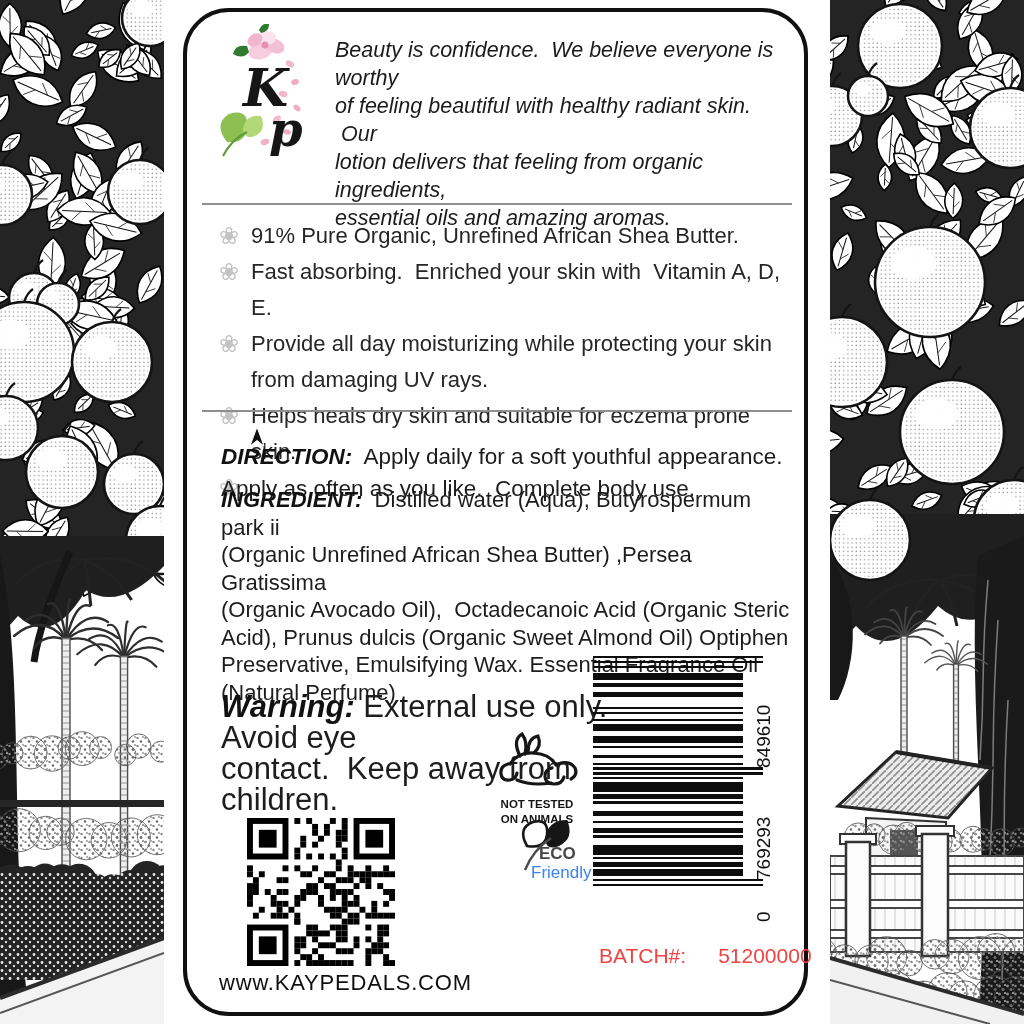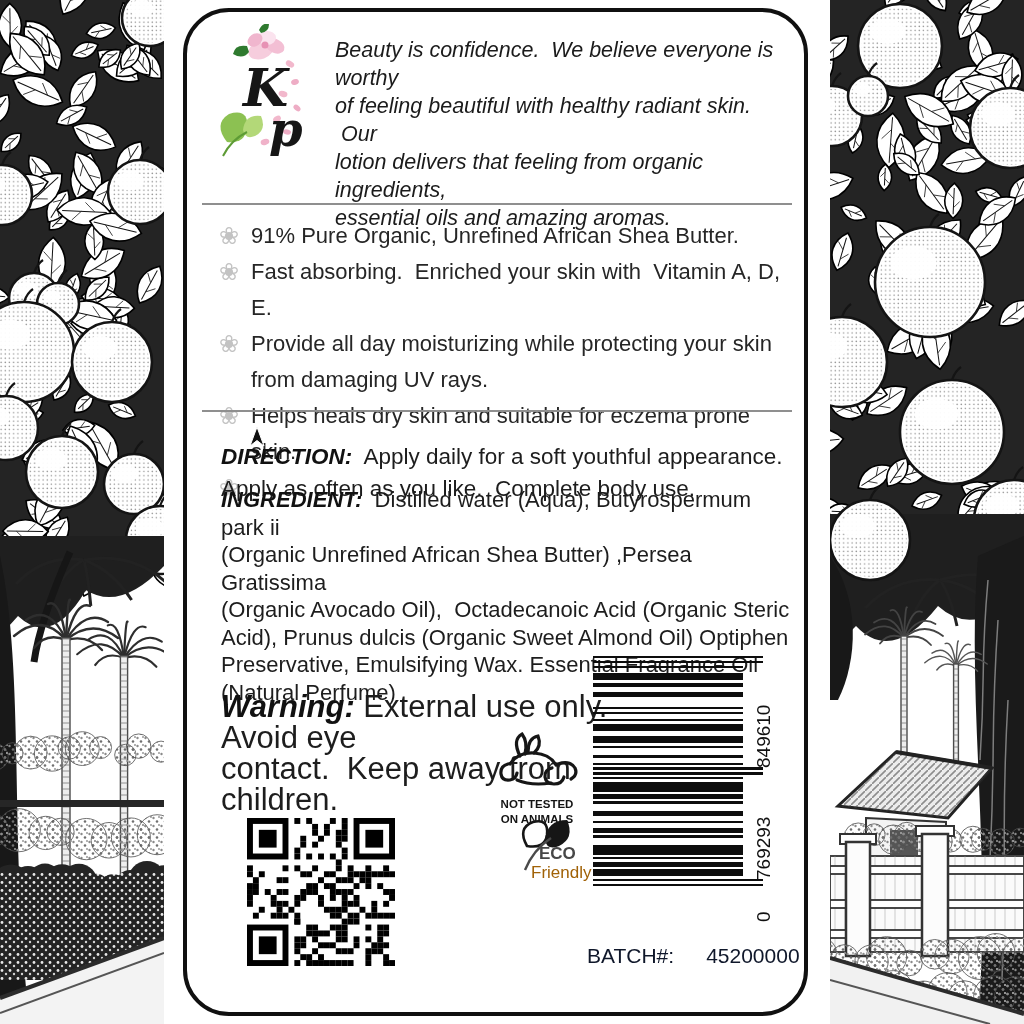--- a/index.html
+++ b/index.html
@@ -38,28 +38,28 @@
            font-weight:bold;color:#1c1c1c;}
 
   .qr{position:absolute;left:60px;top:806px;width:148px;height:148px;}
   .url{position:absolute;left:32px;top:958px;font-size:22px;letter-spacing:.8px;color:#0f0f0f;}
 
   .badge{position:absolute;text-align:center;}
   #cruelty{left:298px;top:718px;width:104px;}
   #cruelty .cap{font-size:11.5px;line-height:13px;font-weight:bold;color:#141414;margin-top:2px;}
   #eco{left:304px;top:806px;width:120px;height:80px;text-align:center;}
   #eco .eco-top{position:absolute;left:48px;top:26px;font-size:17px;font-weight:bold;color:#474747;}
-  #eco .eco-bot{position:absolute;left:40px;top:45px;font-size:17px;color:#a16207;}
+  #eco .eco-bot{position:absolute;left:40px;top:45px;font-size:17px;color:#3b82f6;}
 
   .barcode{position:absolute;left:406px;top:644px;width:200px;height:280px;}
   .barcode .bar{position:absolute;left:0;background:#0d0d0d;}
   .bc-digit{position:absolute;left:160px;font-size:19px;color:#111;
             transform-origin:0 0;transform:rotate(-90deg);white-space:nowrap;}
 
-  .batch{position:absolute;left:400px;top:932px;font-size:21px;color:#0f172a;display:flex;gap:32px;}
+  .batch{position:absolute;left:412px;top:932px;font-size:21px;color:#ef4444;display:flex;gap:32px;}
 
   .cursor{position:absolute;left:62px;top:414px;width:16px;height:22px;}
 </style>
 </head>
 <body>
 <div class="stage">
 
   <svg class="defs-svg" aria-hidden="true">
     <defs>
       <pattern id="dotsO" width="4.2" height="4.2" patternUnits="userSpaceOnUse">
@@ -1473,20 +1473,21 @@
           <rect x="5.92" y="5.92" width="29.6" height="29.6" fill="#fff"></rect>
           <rect x="11.84" y="11.84" width="17.759999999999998" height="17.759999999999998" fill="#000"></rect>
           <rect x="106.56" y="0" width="41.44" height="41.44" fill="#000"></rect>
           <rect x="112.48" y="5.92" width="29.6" height="29.6" fill="#fff"></rect>
           <rect x="118.4" y="11.84" width="17.759999999999998" height="17.759999999999998" fill="#000"></rect>
           <rect x="0" y="106.56" width="41.44" height="41.44" fill="#000"></rect>
           <rect x="5.92" y="112.48" width="29.6" height="29.6" fill="#fff"></rect>
           <rect x="11.84" y="118.4" width="17.759999999999998" height="17.759999999999998" fill="#000"></rect>
           <rect x="47.36" y="100.64" width="5.92" height="5.92" fill="#000"></rect>
         </svg></div>
+    <div class="url">www.KAYPEDALS.COM</div>
 
     <div class="barcode" id="barcode">
       <span class="bc-digit" style="top:266px;">0</span>
       <span class="bc-digit" style="top:224px;">769293</span>
       <span class="bc-digit" style="top:112px;">849610</span>
     <div class="bar" style="top: 0px; height: 2.42px; width: 170px;"></div>
         <div class="bar" style="top: 4.84px; height: 2.42px; width: 170px;"></div>
         <div class="bar" style="top: 9.68px; height: 2.42px; width: 150px;"></div>
         <div class="bar" style="top: 16.95px; height: 7.26px; width: 150px;"></div>
         <div class="bar" style="top: 26.63px; height: 4.84px; width: 150px;"></div>
@@ -1512,17 +1513,17 @@
         <div class="bar" style="top: 188.84px; height: 9.68px; width: 150px;"></div>
         <div class="bar" style="top: 200.95px; height: 2.42px; width: 150px;"></div>
         <div class="bar" style="top: 205.79px; height: 4.84px; width: 150px;"></div>
         <div class="bar" style="top: 213.05px; height: 7.26px; width: 150px;"></div>
         <div class="bar" style="top: 222.74px; height: 2.42px; width: 170px;"></div>
         <div class="bar" style="top: 227.58px; height: 2.42px; width: 170px;"></div>
       </div>
 
     <div class="batch">
       <span>BATCH#:</span>
-      <span>45200000</span>
+      <span>51200000</span>
     </div>
 
   </div>
 </div>
 
 </body></html>

